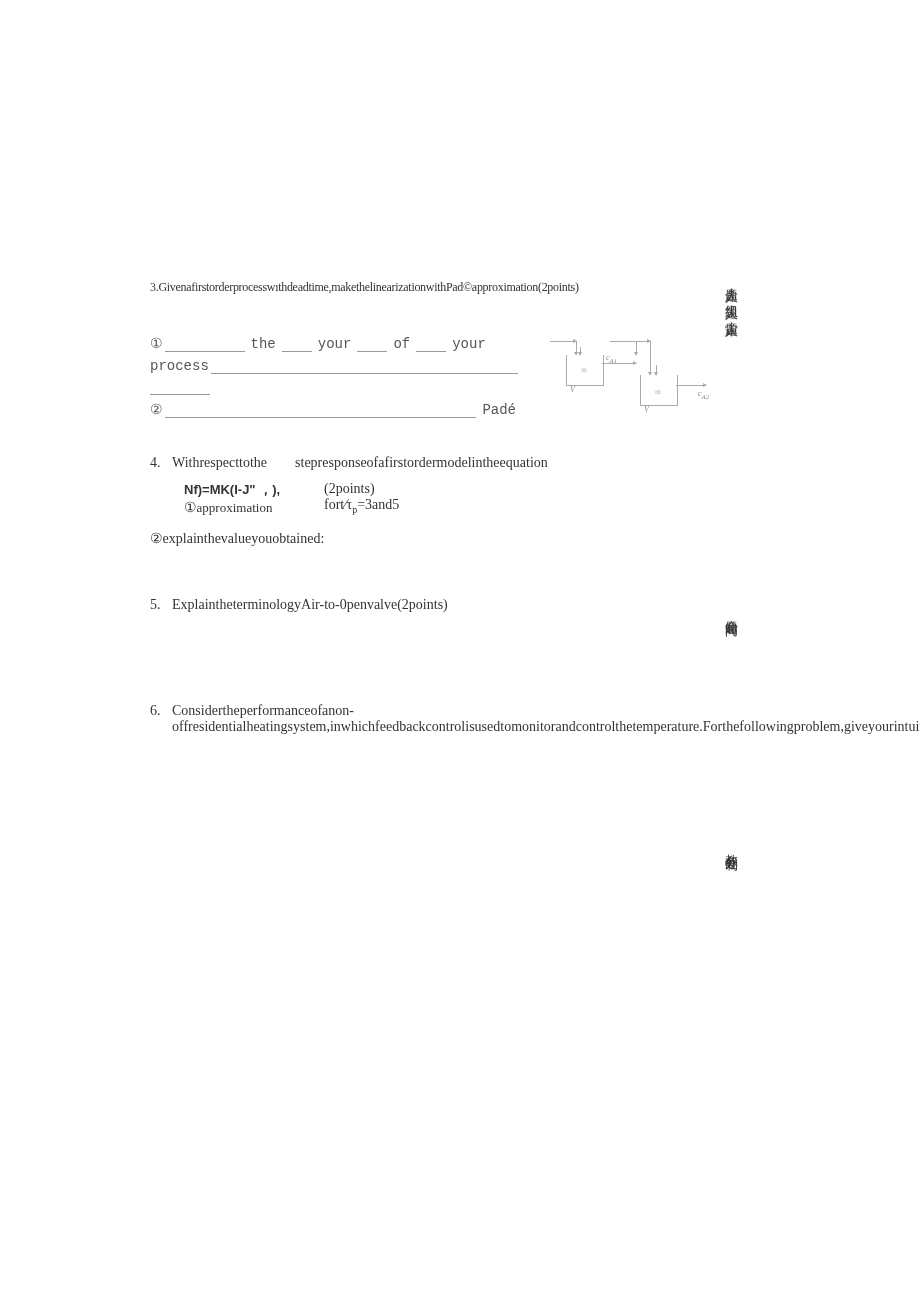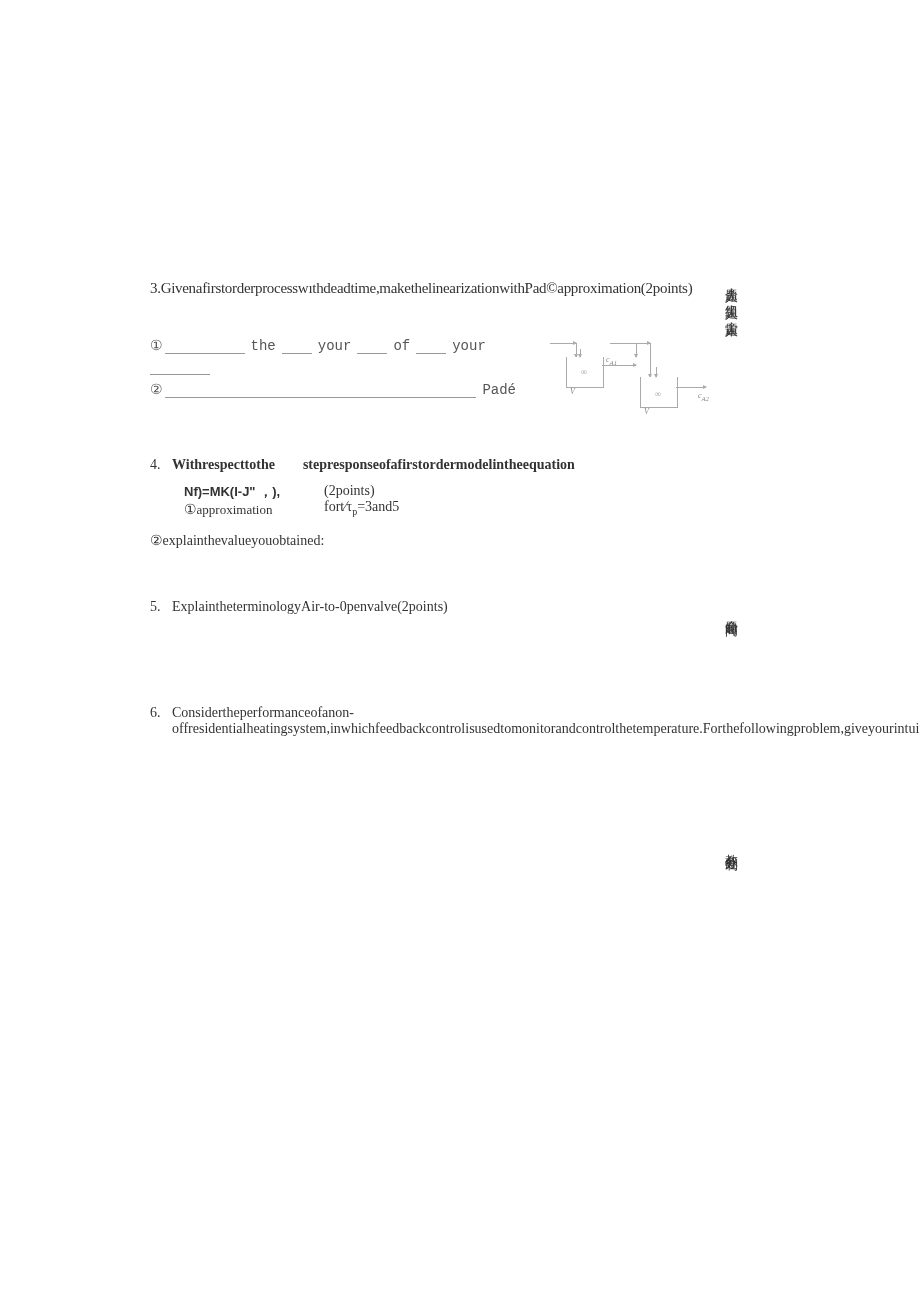--- a/index.html
+++ b/index.html
@@ -12,21 +12,21 @@
     color: #333;
     position: relative;
   }
   .page {
     position: absolute;
     left: 150px;
     top: 280px;
     width: 570px;
   }
   .q3 {
-    font-size: 15px;
+    font-size: 12px;
     color: #333;
     letter-spacing: -0.3px;
     margin-bottom: 40px;
   }
   .q3-body {
     display: flex;
     justify-content: space-between;
     align-items: flex-start;
     margin-bottom: 10px;
   }
@@ -180,20 +180,24 @@
       <div class="q3-line">
         <span class="circ">①</span>
         <span class="fill" style="max-width:80px"></span>
         <span class="word">the</span>
         <span class="fill" style="max-width:30px"></span>
         <span class="word">your</span>
         <span class="fill" style="max-width:30px"></span>
         <span class="word">of</span>
         <span class="fill" style="max-width:30px"></span>
         <span class="word">your</span>
+      </div>
+      <div class="q3-line">
+        <span>process</span>
+        <span class="fill"></span>
       </div>
       <div class="q3-line" style="margin-top:4px;">
         <span class="fill-short"></span>
       </div>
       <div class="q3-line">
         <span class="circ">②</span>
         <span class="fill"></span>
         <span class="word">Padé</span>
       </div>
     </div>
@@ -215,21 +219,21 @@
       <div class="lbl" style="left:94px;top:70px;">V</div>
       <div class="arrow-h" style="left:126px;top:50px;width:30px;"></div>
       <div class="lbl" style="left:148px;top:54px;">c<sub>A2</sub></div>
       <div class="arrow-v" style="left:106px;top:30px;height:10px;"></div>
     </div>
   </div>
 
   <div class="q4">
     <div class="qnum">4.</div>
     <div class="qbody">
-      <div style="white-space:pre;font-weight:bold;">Withrespecttothe        stepresponseofafirstordermodelintheequation</div>
+      <div style="white-space:pre;">Withrespecttothe        stepresponseofafirstordermodelintheequation</div>
       <div class="eqrow">
         <div class="eqcol1">
           <div class="eq">Nf)=MK(I-J" ，),</div>
           <div>
             <span class="circ">①</span><span>approximation</span>
           </div>
         </div>
         <div class="eqcol2">
           <div>(2points)</div>
           <div><span>fort⁄τ</span><span class="sub">p</span><span>=3and5</span></div>

